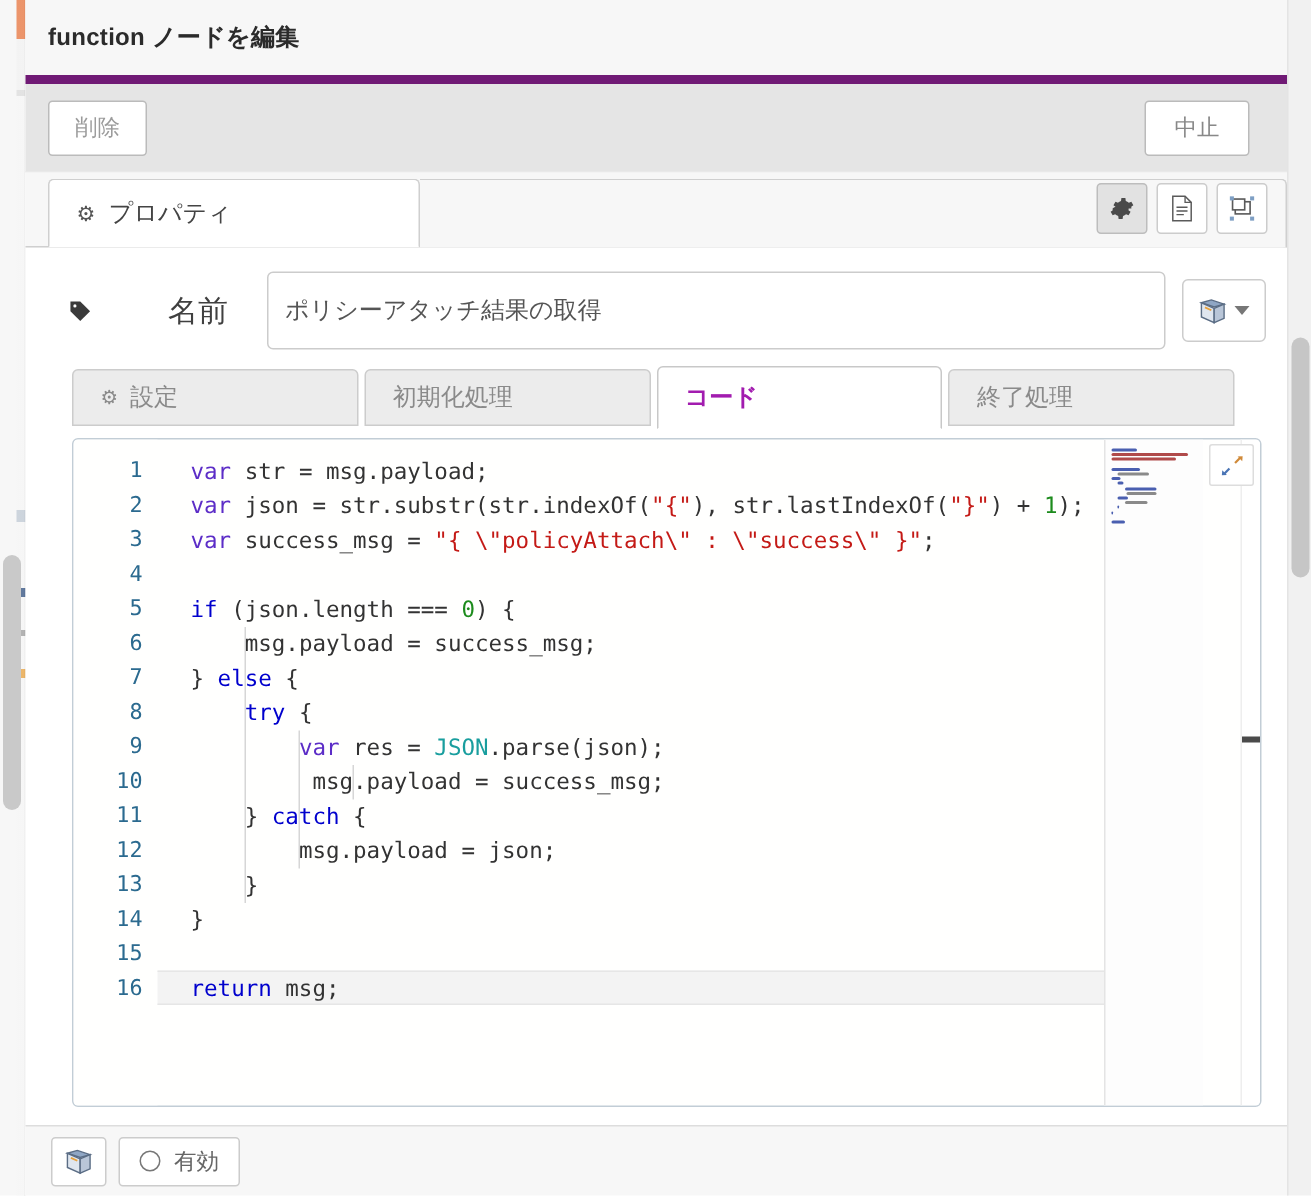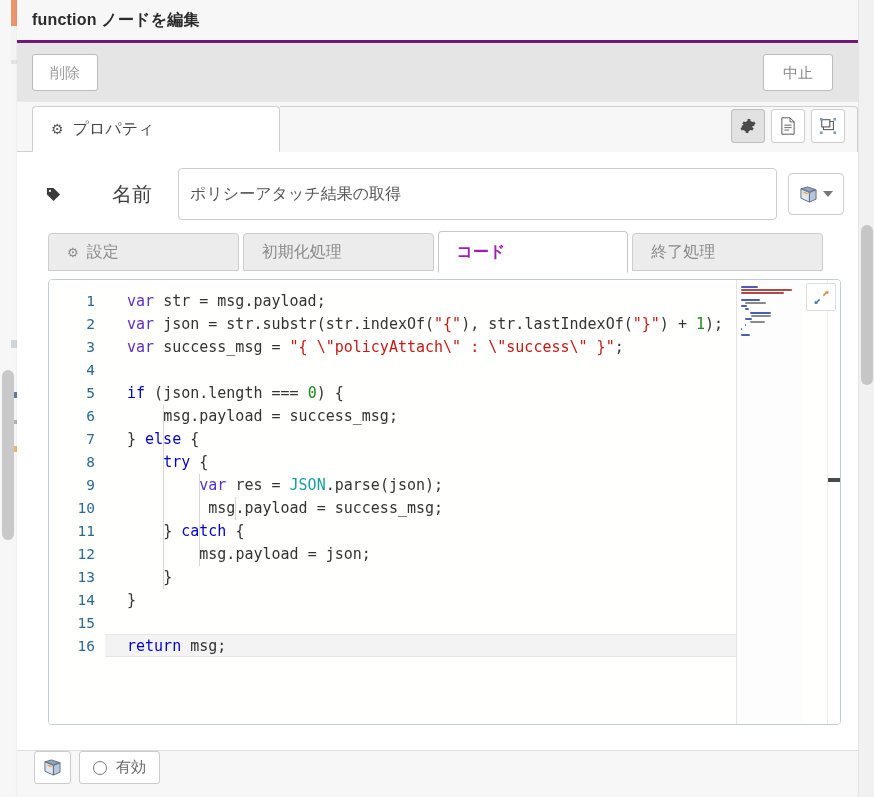--- a/index.html
+++ b/index.html
@@ -53,22 +53,22 @@
 
   
   #panel {
     position: absolute; left: 17px; top: 0;
     width: 841px; height: 797px;
     background: #fff;
   }
 
   
   #dialog-header {
-    height: 43px; background: #f7f7f7;
-    border-bottom: 3px solid #701a75;
+    height: 56px; background: #f7f7f7;
+    border-bottom: 6px solid #701a75;
     display: flex; align-items: center;
     padding-left: 15px;
   }
   #dialog-title {
     font-size: 16px; font-weight: bold; color: #2b2b2b;
     letter-spacing: .2px;
   }
 
   
   #dialog-toolbar {
@@ -294,21 +294,21 @@
     display: flex; align-items: center; justify-content: center;
     cursor: pointer; z-index: 5;
   }
 
   
   #dialog-footer {
     position: absolute; left: 0; bottom: 0;
     width: 841px; height: 47px;
     background: #f7f7f7;
     border-top: 1px solid #ddd;
-    display: flex; align-items: flex-start;
+    display: flex; align-items: center;
     padding-left: 17px;
     gap: 8px;
   }
   #footer-lib-button {
     width: 37px; height: 33px;
     border: 1px solid #ccc; border-radius: 3px; background: #fff;
     display: flex; align-items: center; justify-content: center;
     cursor: pointer;
   }
   #enabled-toggle {

